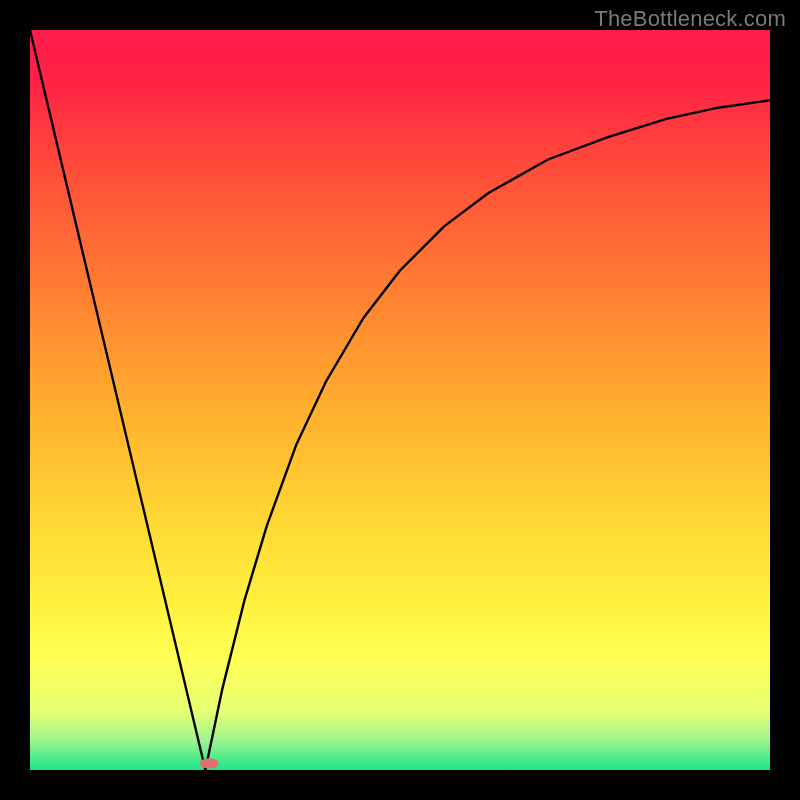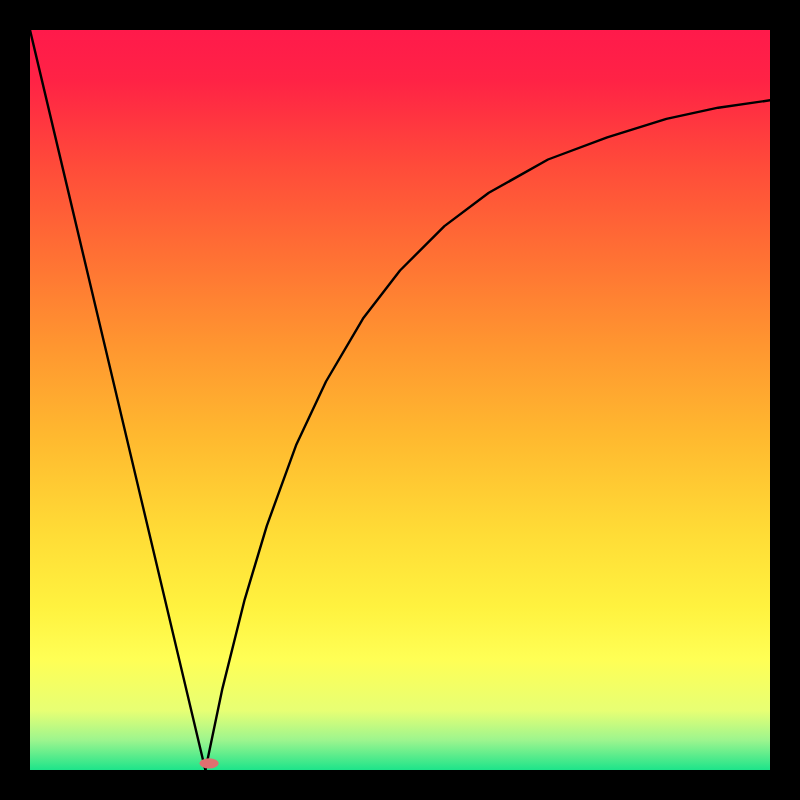--- a/index.html
+++ b/index.html
@@ -32,20 +32,21 @@
     font-size: 22px;
     font-weight: 500;
     letter-spacing: 0.2px;
     user-select: none;
   }
 </style>
 </head>
 <body>
 
 <div class="outer">
+  <div class="watermark">TheBottleneck.com</div>
   <svg class="plot" viewBox="0 0 740 740" preserveAspectRatio="none">
     <defs>
       <linearGradient id="bg-grad" x1="0" y1="0" x2="0" y2="1">
           <stop offset="0.0%" stop-color="#ff1a4b"></stop>
           <stop offset="7.0%" stop-color="#ff2345"></stop>
           <stop offset="18.0%" stop-color="#ff4a3a"></stop>
           <stop offset="30.0%" stop-color="#ff6f34"></stop>
           <stop offset="42.0%" stop-color="#ff9430"></stop>
           <stop offset="55.0%" stop-color="#ffb92f"></stop>
           <stop offset="68.0%" stop-color="#ffdc36"></stop>

